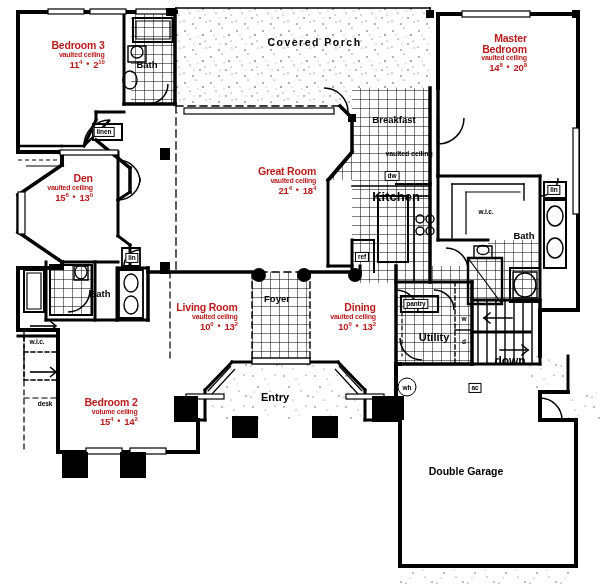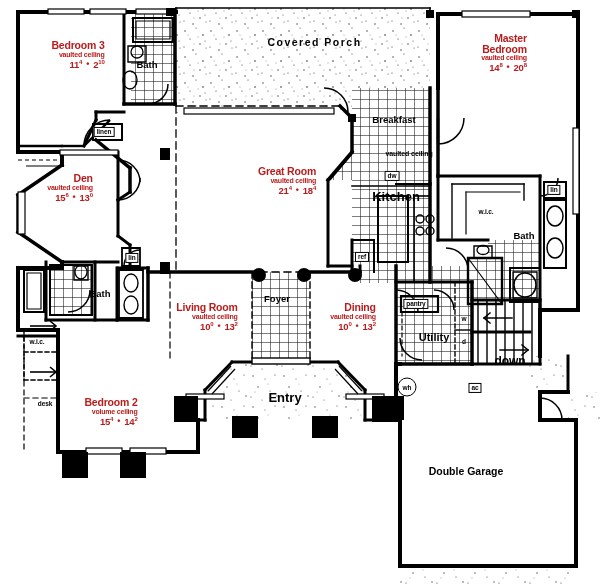--- a/index.html
+++ b/index.html
@@ -520,21 +520,21 @@
   </div>
 
   <div class="big spaced" style="left:294px; top:42px;padding-left:41px;">Covered  Porch</div>
   <div class="big" style="left:394px; top:119px; font-size:9.5px;">Breakfast</div>
   <div class="tiny" style="left:409px; top:153px; font-size:7px;">vaulted ceiling</div>
   <div class="big" style="left:396px; top:196px; font-size:13px;">Kitchen</div>
   <div class="big" style="left:147px; top:64px; font-size:9.5px;">Bath</div>
   <div class="big" style="left:100px; top:293px; font-size:9.5px;">Bath</div>
   <div class="big" style="left:524px; top:235px; font-size:9.5px;">Bath</div>
   <div class="big" style="left:277px; top:298px; font-size:9.5px;">Foyer</div>
-  <div class="big" style="left:285px; top:397px; font-size:13px;">Entry</div>
+  <div class="big" style="left:275px; top:397px; font-size:11px;">Entry</div>
   <div class="big" style="left:434px; top:337px; font-size:11px;">Utility</div>
   <div class="big" style="left:466px; top:471px;">Double Garage</div>
 
   <div class="tiny bx" style="left:104px; top:132px;">linen</div>
   <div class="tiny bx" style="left:132px; top:258px;">lin</div>
   <div class="tiny bx" style="left:554px; top:190px;">lin</div>
   <div class="tiny" style="left:37px; top:341px;">w.i.c.</div>
   <div class="tiny" style="left:486px; top:211px;">w.i.c.</div>
   <div class="tiny" style="left:45px; top:403px;">desk</div>
   <div class="tiny bx" style="left:392px; top:176px;">dw</div>

